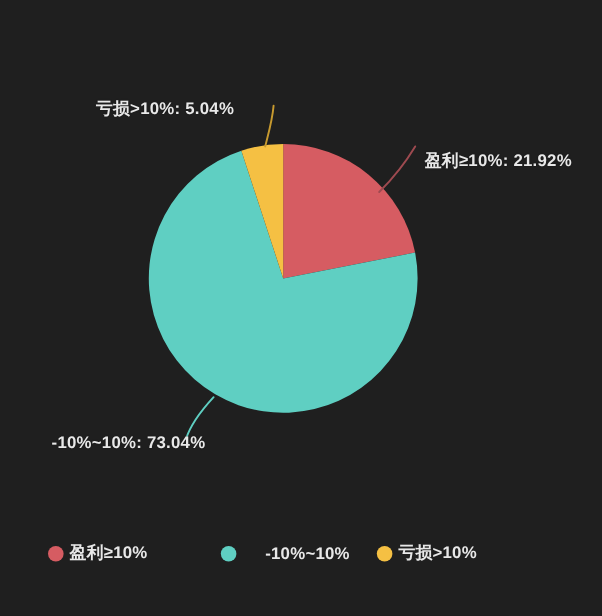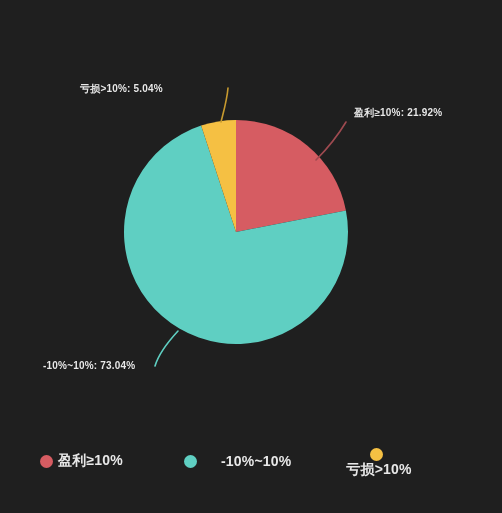--- a/index.html
+++ b/index.html
@@ -18,27 +18,27 @@
   #pie-svg {
     position: absolute;
     left: 0;
     top: 0;
     width: 502px;
     height: 513px;
   }
   .slice-label {
     position: absolute;
     color: #e8e8e8;
-    font-size: 10px;
+    font-size: 14px;
     font-weight: 700;
     white-space: nowrap;
     letter-spacing: 0.2px;
     text-shadow: 0 0 1px rgba(0,0,0,0.6);
   }
-  #label-profit  { left: 354px; top: 106px; }
+  #label-profit  { left: 354px; top: 125px; }
   #label-mid     { left: 22px;  top: 360px; margin-left: 21px; }
   #label-loss    { left: 80px;  top: 82px;  }
 
   #legend {
     position: absolute;
     left: 0;
     top: 446px;
     width: 502px;
     height: 30px;
     display: flex;
@@ -51,21 +51,21 @@
   .legend-item {
     display: flex;
     flex-direction: row;
     align-items: center;
     height: 26px;
     cursor: pointer;
   }
   .legend-item + .legend-item { margin-left: 0; }
   #legend-item-0 { width: 144px; }
   #legend-item-1 { width: 130px; }
-  #legend-item-2 { width: 130px; flex-direction: column; }
+  #legend-item-2 { width: 130px; }
   .legend-dot {
     width: 13px;
     height: 13px;
     border-radius: 50%;
     flex: 0 0 auto;
     margin-right: 5px;
   }
   .legend-text {
     color: #e8e8e8;
     font-size: 14px;

